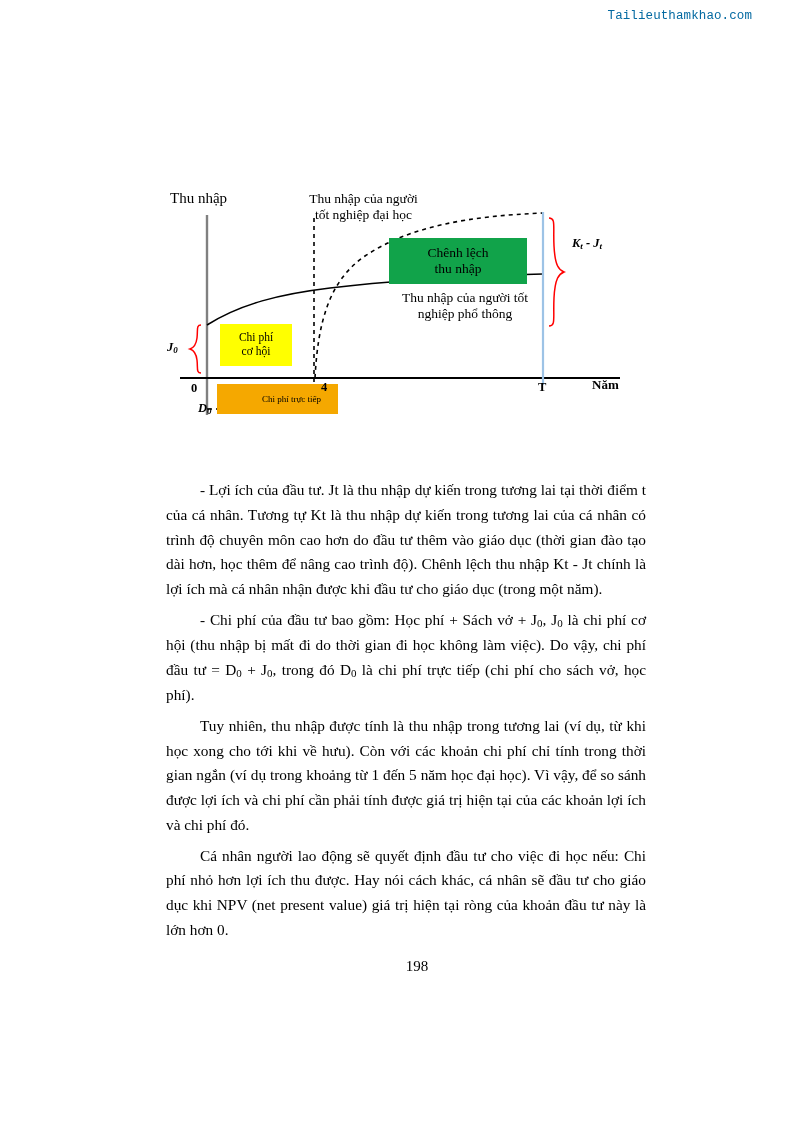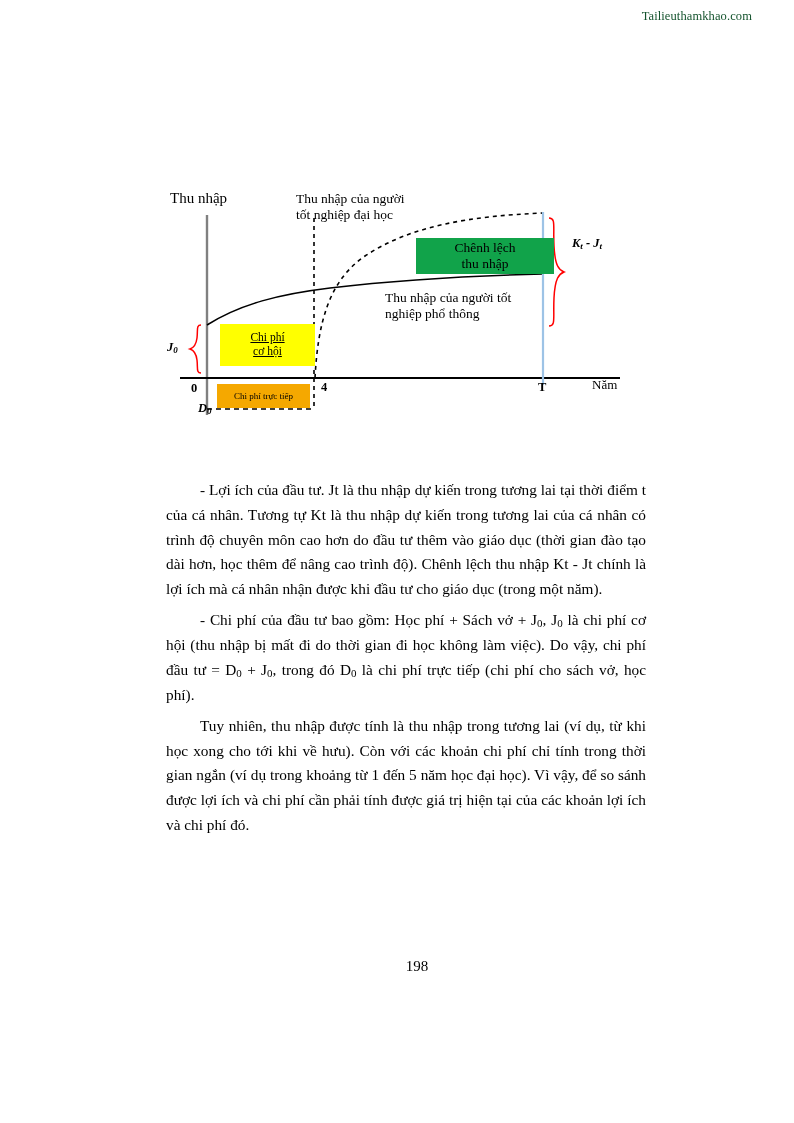--- a/index.html
+++ b/index.html
@@ -19,23 +19,23 @@
     position: relative;
     width: 794px;
     height: 1123px;
   }
 
   
   .watermark {
     position: absolute;
     top: 9px;
     right: 42px;
-    font-family: Liberation Serif, serif;
+    font-family: Liberation Mono, monospace;
     font-size: 12.5px;
-    color: #14532d;
+    color: #0369a1;
     letter-spacing: 0.1px;
     white-space: nowrap;
   }
 
   
   .figure {
     position: absolute;
     left: 0;
     top: 170px;
     width: 794px;
@@ -51,28 +51,29 @@
     color: #000;
     white-space: nowrap;
     line-height: 1.15;
   }
 
   .axis-title {
     font-size: 15px;
   }
   .curve-label {
     font-size: 13.5px;
+    text-align: center;
   }
   .tick-label {
     font-size: 12.5px;
     font-weight: bold;
   }
   .axis-unit {
     font-size: 13px;
-    font-weight: normal;
+    font-weight: bold;
   }
   .brace-label {
     font-size: 12.5px;
     font-weight: bold;
     font-style: italic;
   }
 
   .box {
     position: absolute;
     display: flex;
@@ -173,32 +174,32 @@
     <div class="fig-label curve-label" style="left:296px; top:21px; width:135px;">
       <span>Thu nhập của người</span><br>
       <span>tốt nghiệp đại học</span>
     </div>
 
     <div class="fig-label curve-label" style="left:385px; top:120px; width:160px;">
       <span>Thu nhập của người tốt</span><br>
       <span>nghiệp phổ thông</span>
     </div>
 
-    <div class="box box-yellow" style="left:220px; top:154px; width:95px; height:42px;text-decoration:underline;">
+    <div class="box box-yellow" style="left:220px; top:154px; width:72px; height:42px;">
       <div>
         <span>Chi phí</span><br>
         <span>cơ hội</span>
       </div>
     </div>
 
-    <div class="box box-orange" style="left:217px; top:214px; width:93px; height:24px;">
+    <div class="box box-orange" style="left:217px; top:214px; width:93px; height:30px;padding-left:28px;">
       <span>Chi phí trực tiếp</span>
     </div>
 
-    <div class="box box-green" style="left:416px; top:68px; width:138px; height:36px;">
+    <div class="box box-green" style="left:389px; top:68px; width:138px; height:46px;">
       <div>
         <span>Chênh lệch</span><br>
         <span>thu nhập</span>
       </div>
     </div>
 
     <div class="fig-label brace-label" style="left:167px; top:170px;text-align:center;">
       <span>J</span><sub>0</sub>
     </div>
 
@@ -218,17 +219,18 @@
 
     <div class="fig-label axis-unit" style="left:592px; top:208px;">Năm</div>
 
   </div>
 
 
   <div class="body-text">
     <p>- Lợi ích của đầu tư. Jt là thu nhập dự kiến trong tương lai tại thời điểm t của cá nhân. Tương tự Kt là thu nhập dự kiến trong tương lai của cá nhân có trình độ chuyên môn cao hơn do đầu tư thêm vào giáo dục (thời gian đào tạo dài hơn, học thêm để nâng cao trình độ). Chênh lệch thu nhập Kt - Jt chính là lợi ích mà cá nhân nhận được khi đầu tư cho giáo dục (trong một năm).</p>
     <p>- Chi phí của đầu tư bao gồm: Học phí + Sách vở + J<sub>0</sub>, J<sub>0</sub> là chi phí cơ hội (thu nhập bị mất đi do thời gian đi học không làm việc). Do vậy, chi phí đầu tư = D<sub>0</sub> + J<sub>0</sub>, trong đó D<sub>0</sub> là chi phí trực tiếp (chi phí cho sách vở, học phí).</p>
     <p>Tuy nhiên, thu nhập được tính là thu nhập trong tương lai (ví dụ, từ khi học xong cho tới khi về hưu). Còn với các khoản chi phí chỉ tính trong thời gian ngắn (ví dụ trong khoảng từ 1 đến 5 năm học đại học). Vì vậy, để so sánh được lợi ích và chi phí cần phải tính được giá trị hiện tại của các khoản lợi ích và chi phí đó.</p>
+    <p>Cá nhân người lao động sẽ quyết định đầu tư cho việc đi học nếu: Chi phí nhỏ hơn lợi ích thu được. Hay nói cách khác, cá nhân sẽ đầu tư cho giáo dục khi NPV (net present value) giá trị hiện tại ròng của khoản đầu tư này là lớn hơn 0.</p>
   </div>
 
   <div class="page-number">198</div>
 
 </div>
 
 </body></html>

